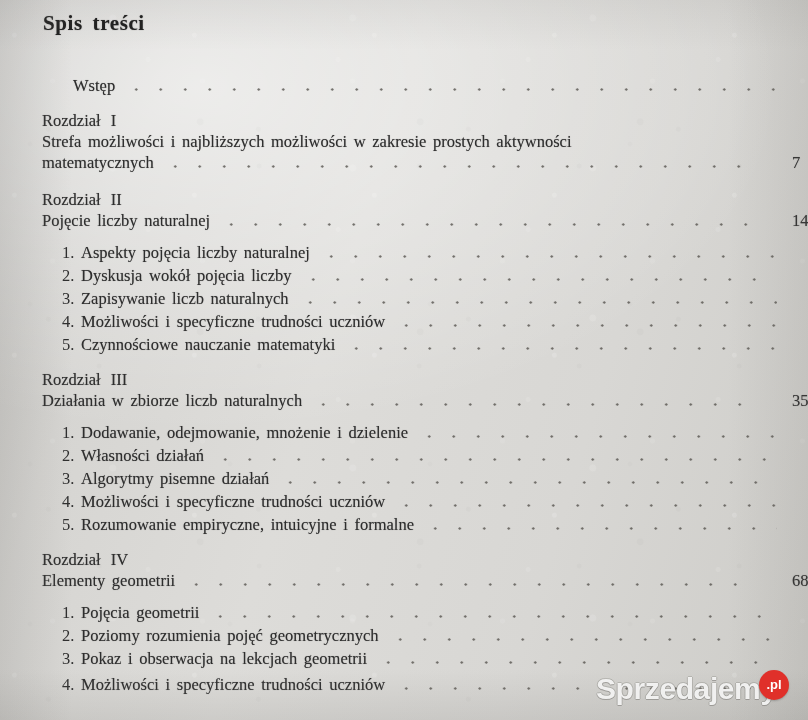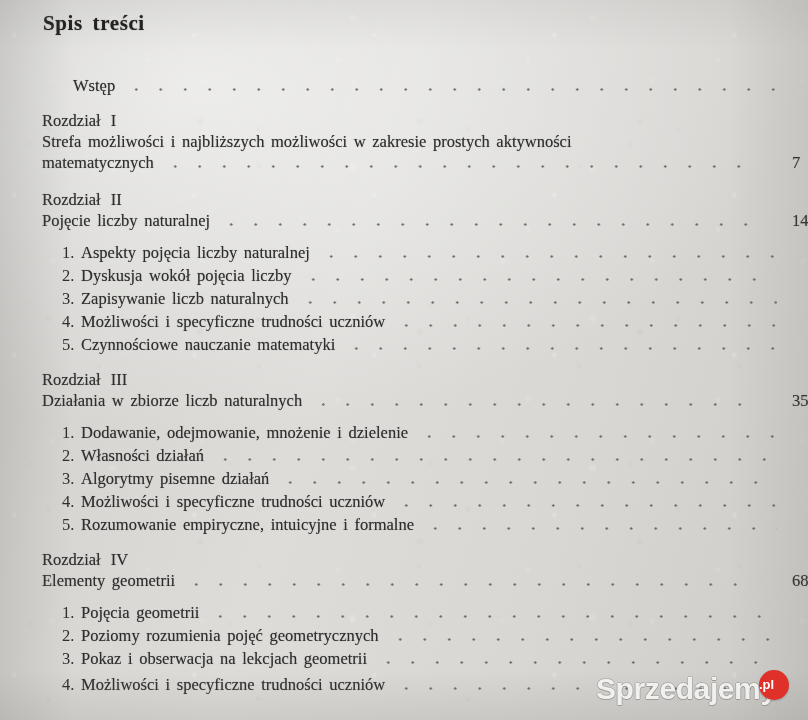--- a/index.html
+++ b/index.html
@@ -169,21 +169,21 @@
     top: 0px;
     width: 30px;
     height: 30px;
     border-radius: 50%;
     background: #e0302a;
     color: #ffffff;
     font-family: "Liberation Sans", sans-serif;
     font-weight: bold;
     font-size: 13px;
     line-height: 30px;
-    text-align: left;
+    text-align: center;
     box-shadow: 0 1px 2px rgba(0,0,0,0.22);
   }
 </style>
 </head>
 <body>
 
 <div class="page">
   <div class="grain"></div>
 
   <div class="content">

